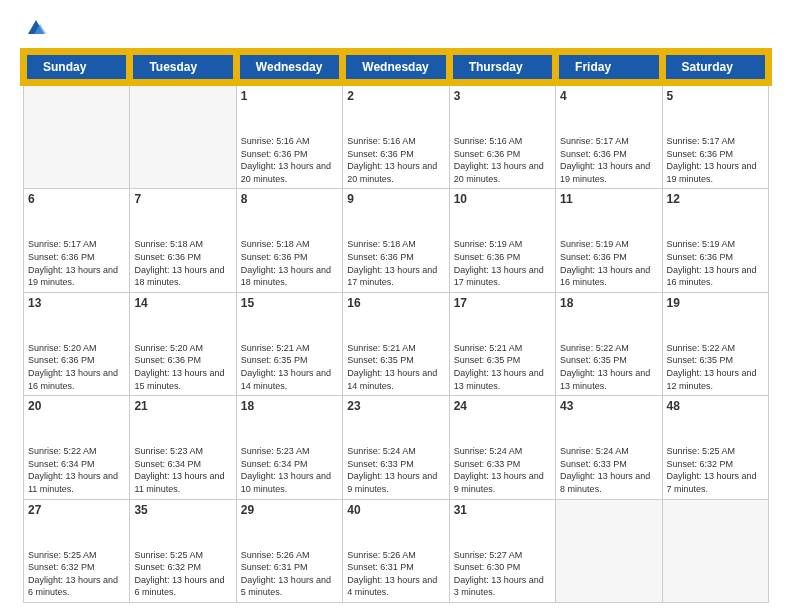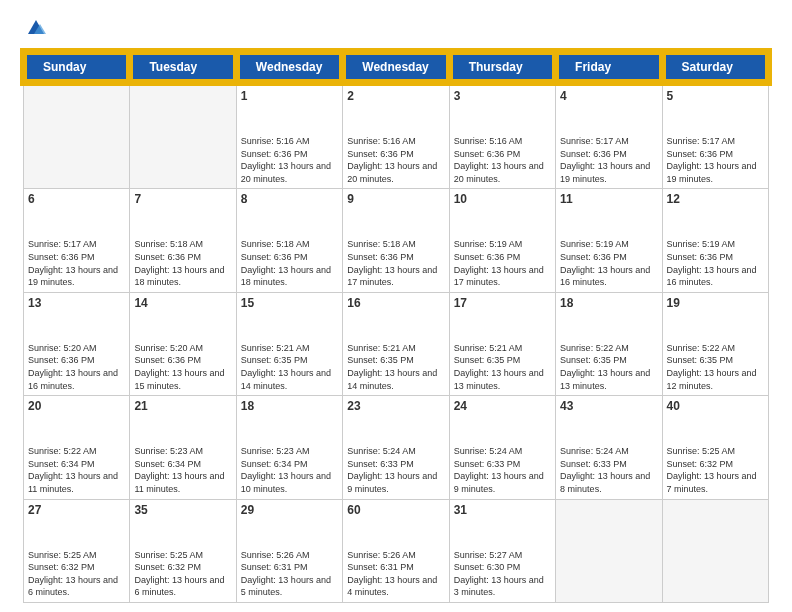--- a/index.html
+++ b/index.html
@@ -285,21 +285,21 @@
 Sunset: 6:33 PM
 Daylight: 13 hours and 9 minutes.</div>
           </td>
           <td>
             <span class="day-num">43</span>
             <div class="day-info">Sunrise: 5:24 AM
 Sunset: 6:33 PM
 Daylight: 13 hours and 8 minutes.</div>
           </td>
           <td>
-            <span class="day-num">40</span>
+            <span class="day-num">48</span>
             <div class="day-info">Sunrise: 5:25 AM
 Sunset: 6:32 PM
 Daylight: 13 hours and 7 minutes.</div>
           </td>
         </tr>
         <tr>
           <td>
             <span class="day-num">27</span>
             <div class="day-info">Sunrise: 5:25 AM
 Sunset: 6:32 PM
@@ -311,21 +311,21 @@
 Sunset: 6:32 PM
 Daylight: 13 hours and 6 minutes.</div>
           </td>
           <td>
             <span class="day-num">29</span>
             <div class="day-info">Sunrise: 5:26 AM
 Sunset: 6:31 PM
 Daylight: 13 hours and 5 minutes.</div>
           </td>
           <td>
-            <span class="day-num">60</span>
+            <span class="day-num">40</span>
             <div class="day-info">Sunrise: 5:26 AM
 Sunset: 6:31 PM
 Daylight: 13 hours and 4 minutes.</div>
           </td>
           <td>
             <span class="day-num">31</span>
             <div class="day-info">Sunrise: 5:27 AM
 Sunset: 6:30 PM
 Daylight: 13 hours and 3 minutes.</div>
           </td>

